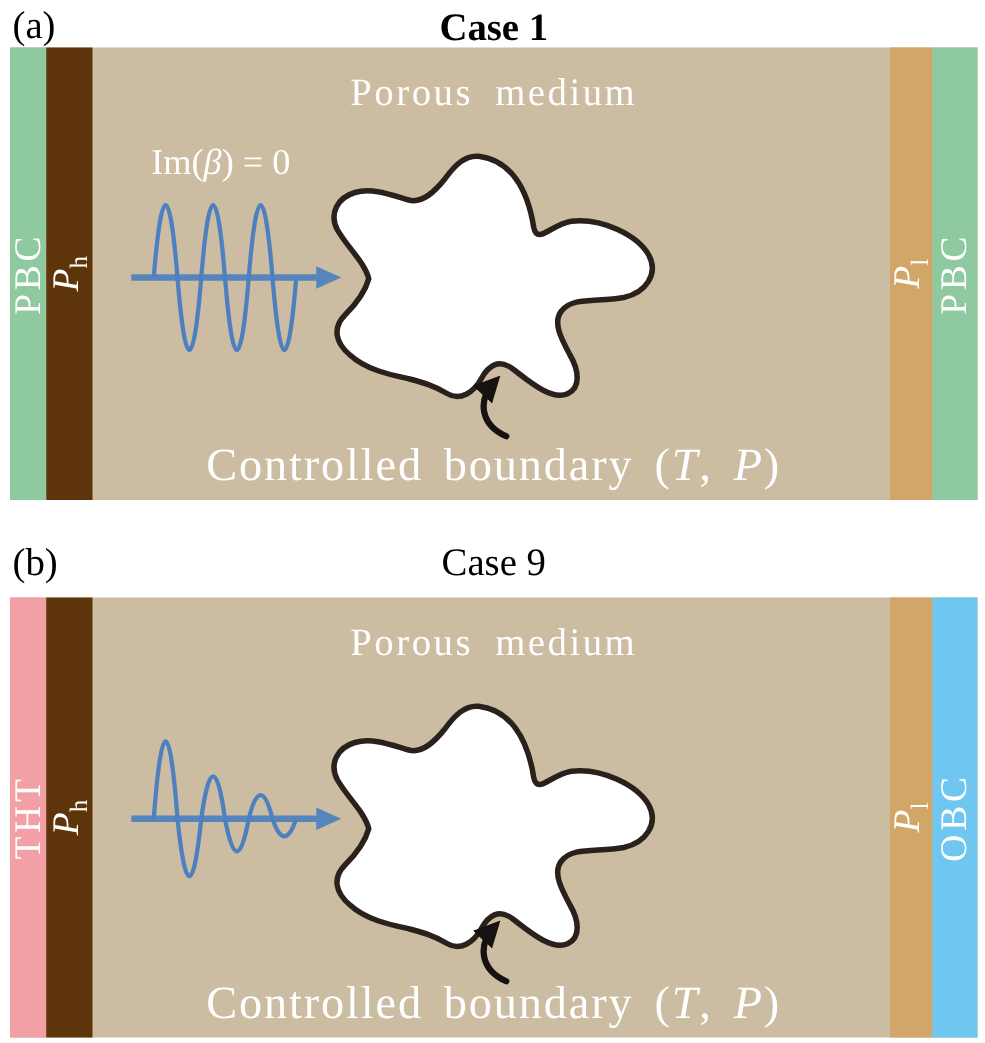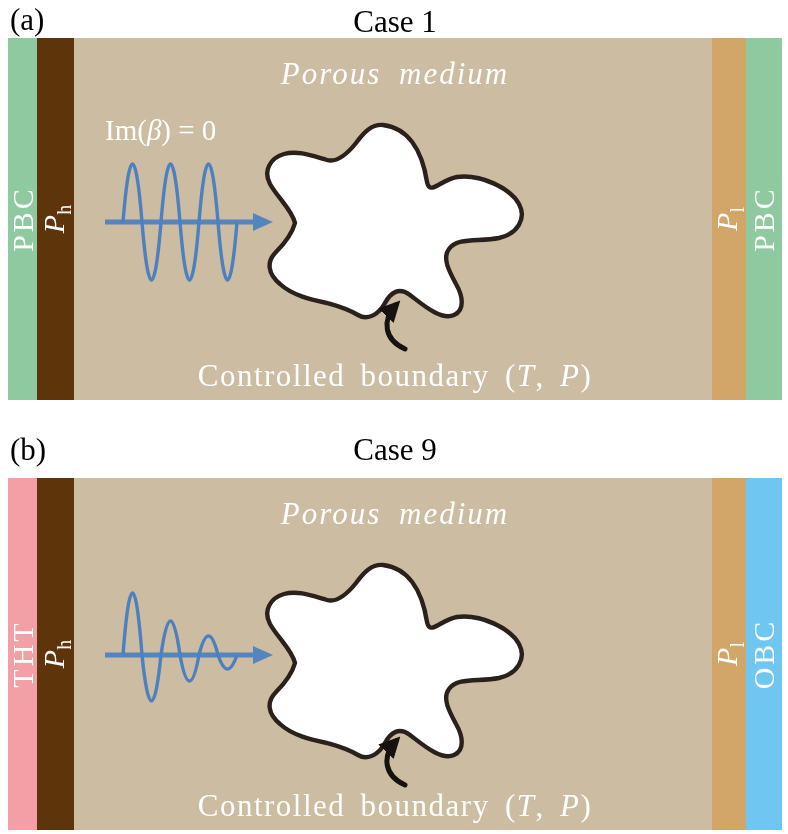--- a/index.html
+++ b/index.html
@@ -60,54 +60,53 @@
   }
   .vlabel-math sub { font-size: 20px; font-style: normal; }
   .medium-label {
     position: absolute;
     top: 18px; left: 0; right: 0;
     text-align: center;
     color: #ffffff;
     font-size: 31px;
     letter-spacing: 2px;
     word-spacing: 8px;
-    font-style: italic;
   }
   .im-label {
     position: absolute;
     left: 97px;
     color: #ffffff;
     font-size: 29px;
     white-space: pre;
   }
-  #rect-a .im-label { top: 76px; }
+  #rect-a .im-label { top: 76px; margin-left: 16px; }
   #rect-b .im-label { top: 70px; }
   .cb-label {
     position: absolute;
     left: 0; right: 0; bottom: 6px;
     text-align: center;
     color: #ffffff;
-    font-size: 31px;
+    font-size: 37px;
     letter-spacing: 1.5px;
     word-spacing: 6px;
     white-space: pre;
   }
   .overlay {
     position: absolute;
     left: 0; top: 0; width: 100%; height: 100%;
     pointer-events: none;
   }
 </style>
 </head>
 <body>
 
 <div class="figure">
 
   <div class="panel-tag" style="top:2px;">(a)</div>
-  <div class="panel-title" style="top:4px;">Case 1</div>
+  <div class="panel-title" style="top:4px;font-weight:bold;">Case 1</div>
 
   <div class="rect" id="rect-a">
     <div class="strip s-left-outer green">
       <div class="vlabel">PBC</div>
     </div>
     <div class="strip s-left-inner">
       <div class="vlabel-math"><i>P</i><sub>h</sub></div>
     </div>
     <div class="strip s-right-inner">
       <div class="vlabel-math"><i>P</i><sub>l</sub></div>

